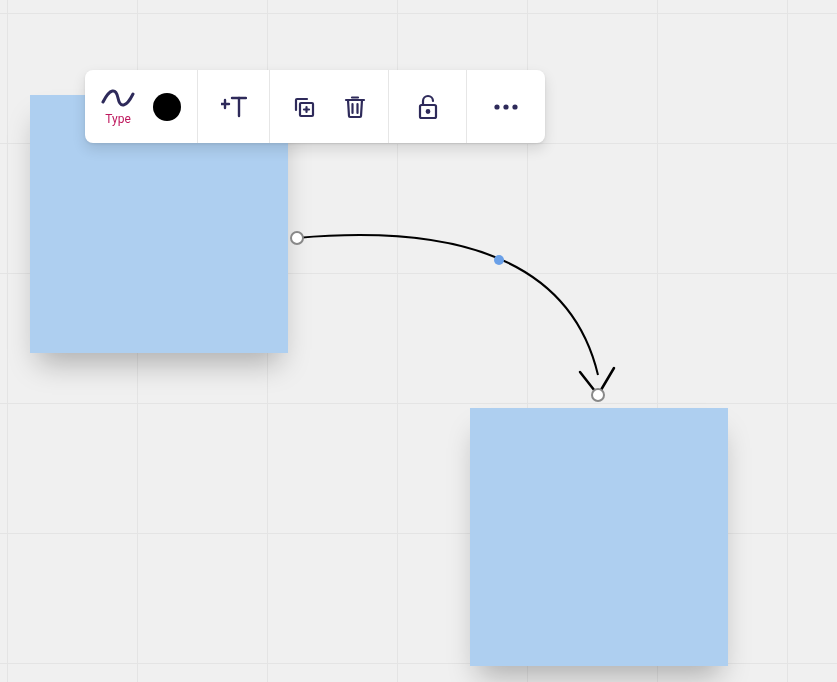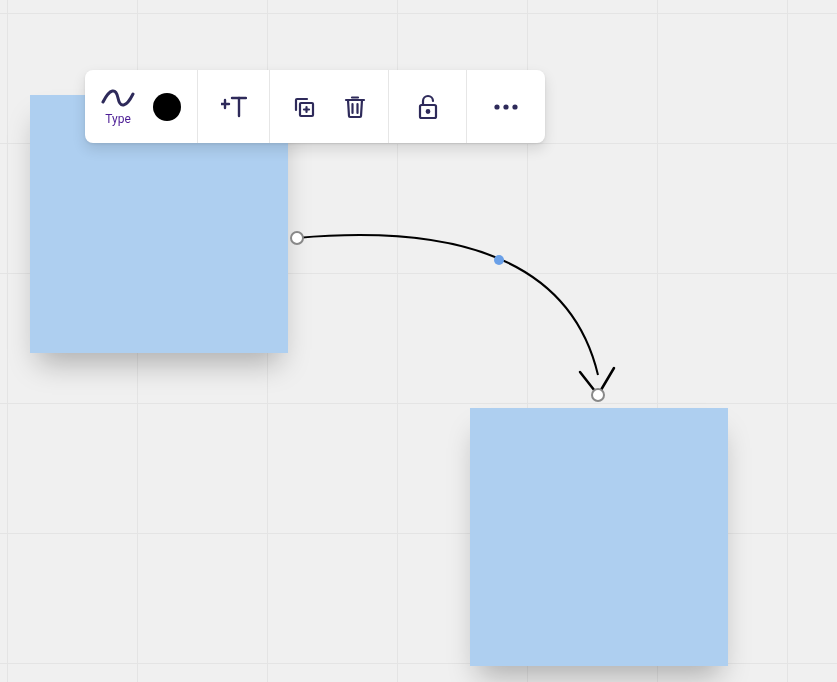--- a/index.html
+++ b/index.html
@@ -50,21 +50,21 @@
     font-size: 17px;
   }
   .tb-group:last-child { border-right: none; }
   .tb-label { color: #333; }
   .tb-type {
     display: flex;
     flex-direction: column;
     align-items: center;
     gap: 2px;
   }
-  .tb-type-label { font-size: 12px; color: #4c1d95; margin-top: 2px; }
+  .tb-type-label { font-size: 12px; color: #be185d; margin-top: 2px; }
   .color-swatch {
     width: 28px; height: 28px; border-radius: 50%;
     background: #000;
   }
   svg.connector {
     position: absolute;
     left: 0; top: 0;
     width: 837px; height: 682px;
     pointer-events: none;
     z-index: 3;

